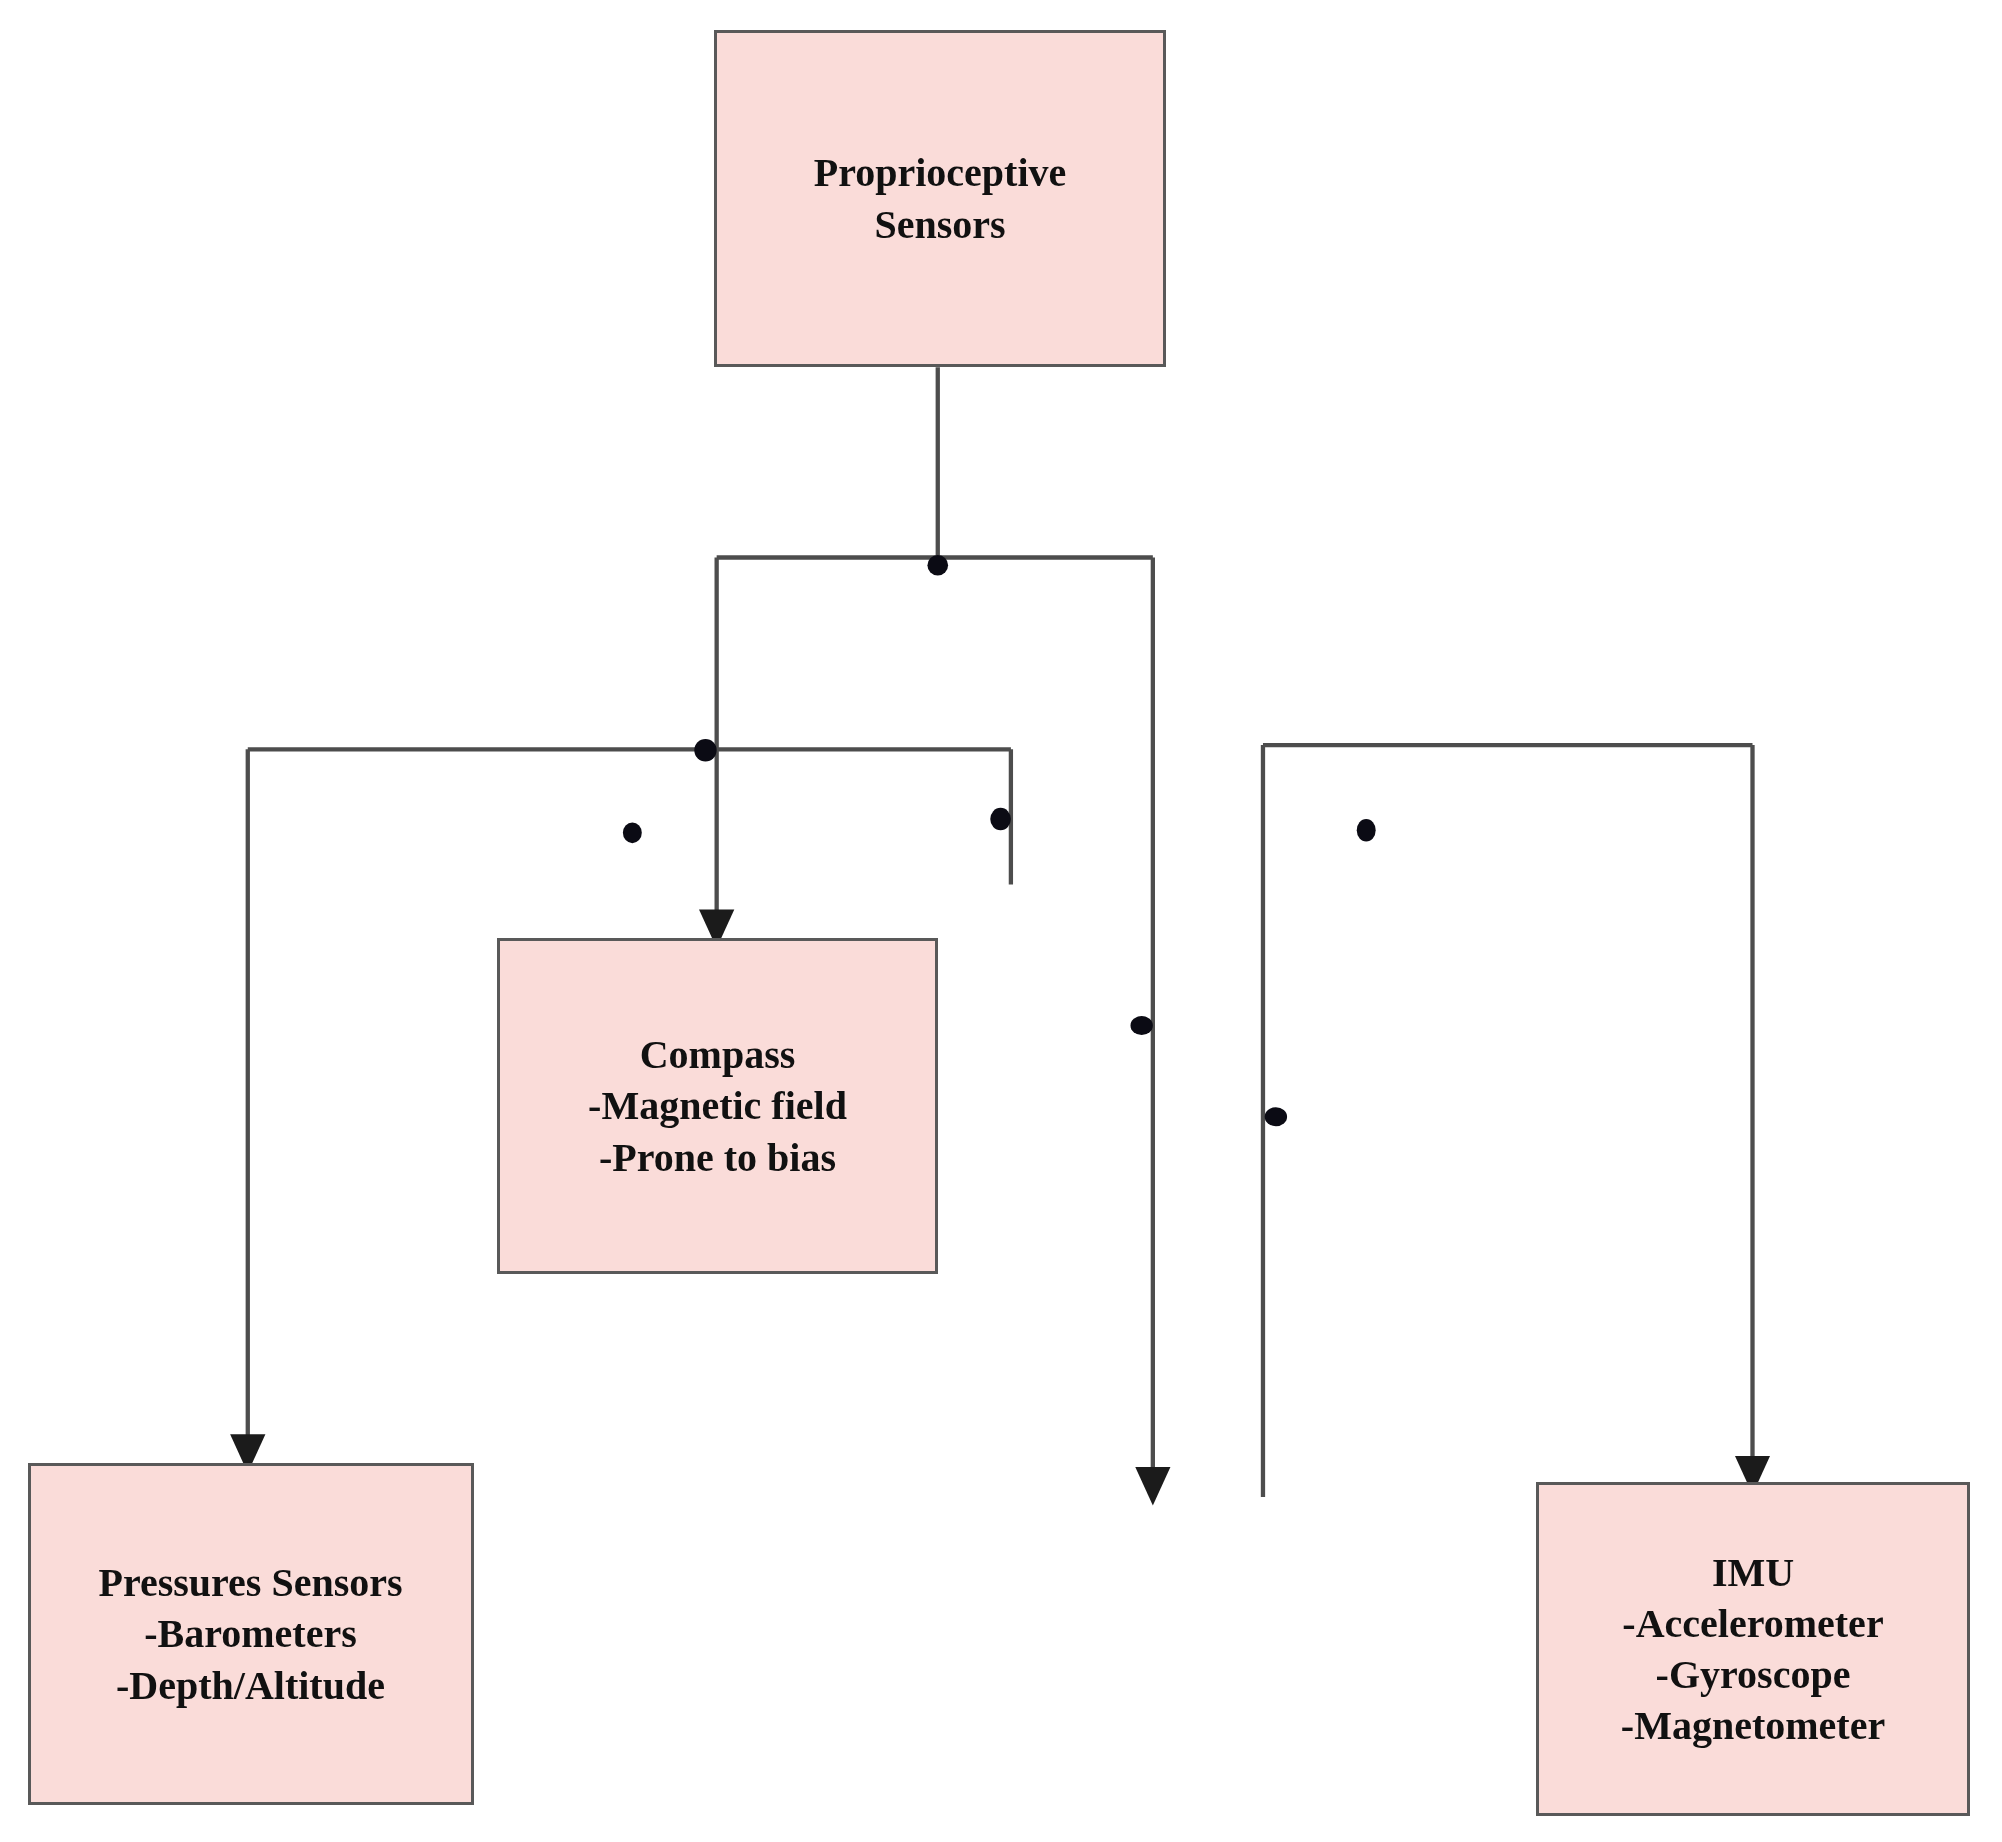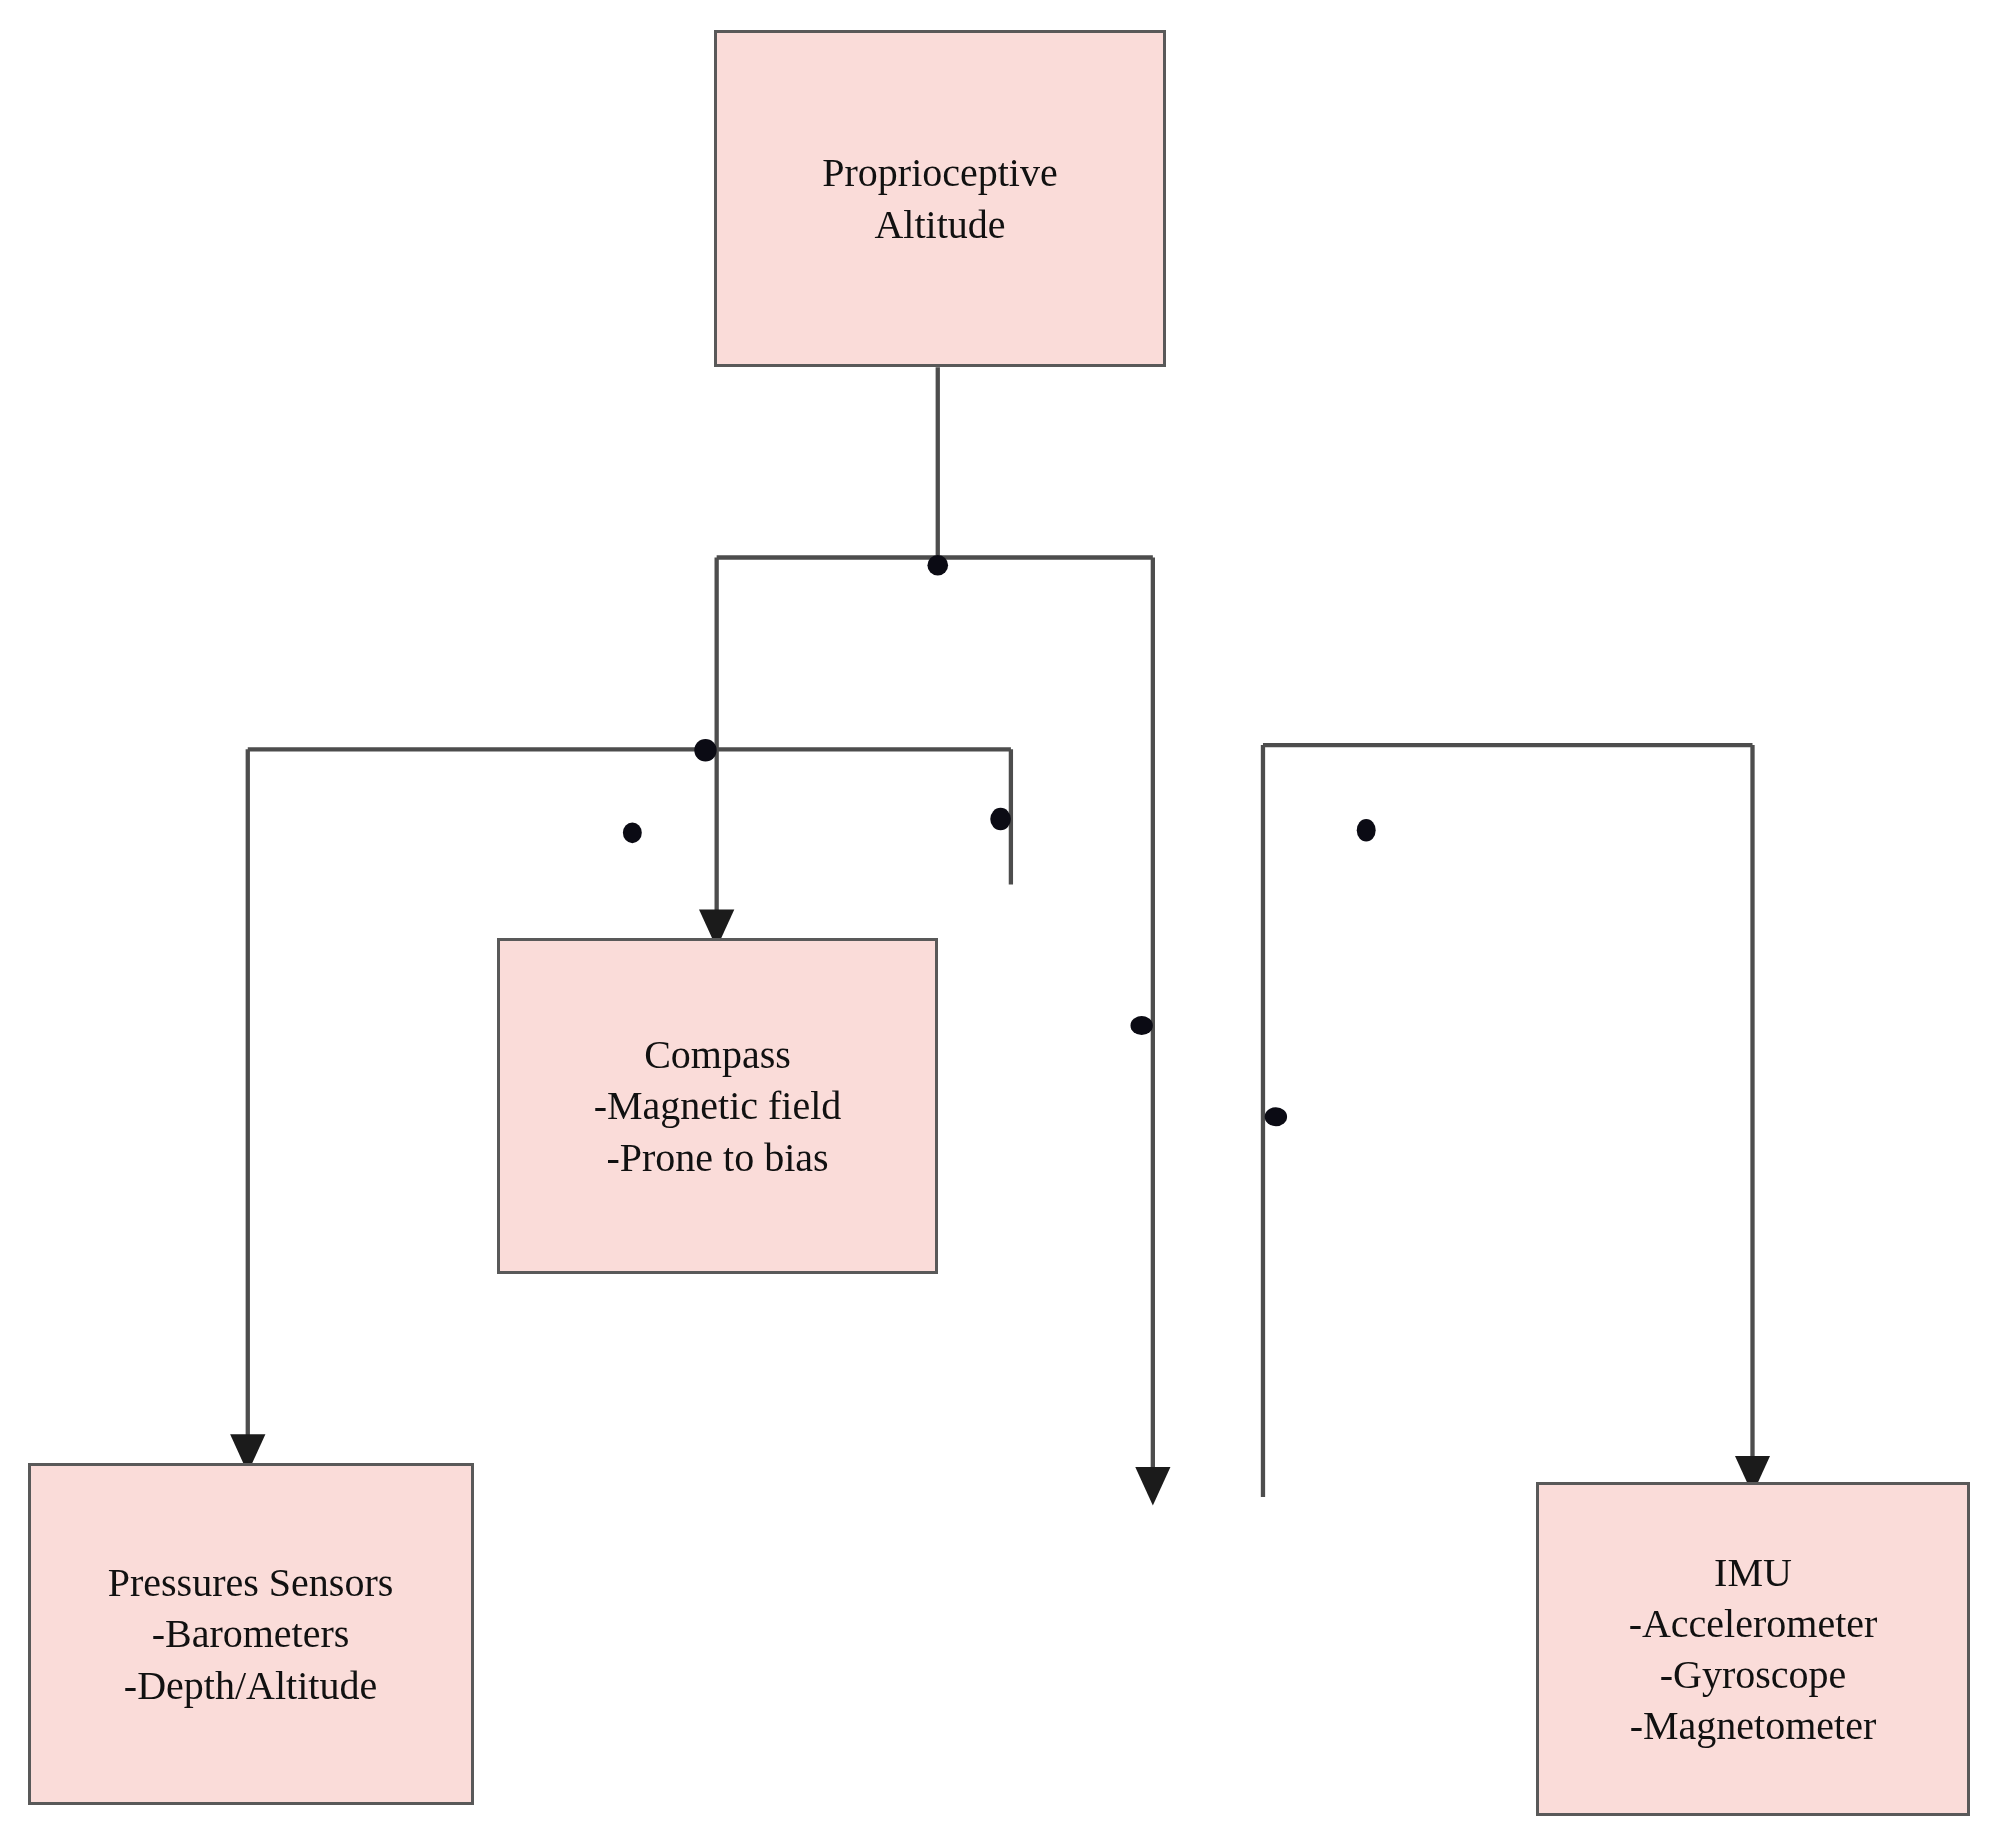--- a/index.html
+++ b/index.html
@@ -35,20 +35,21 @@
     justify-content: center;
     text-align: center;
     color: #111111;
     font-size: 40px;
     line-height: 1.28;
     z-index: 3;
   }
   .node .ln {
     display: block;
     white-space: nowrap;
+    font-weight: bold;
   }
   #node-proprioceptive { left: 714px;  top: 30px;   width: 452px; height: 337px; }
   #node-compass        { left: 497px;  top: 938px; width: 441px; height: 336px; }
   #node-pressure       { left: 27.5px;   top: 1463px; width: 446px; height: 342px; }
   #node-dvl            { left: 934px; top: 1495px; width: 441px; height: 331px; }
   #node-imu            { left: 1536px; top: 1482px; width: 434px; height: 334px; }
 </style>
 </head>
 <body>
 
@@ -92,21 +93,21 @@
       <ellipse cx="735" cy="968" rx="11" ry="12"></ellipse>
       <ellipse cx="1163" cy="952" rx="12" ry="13"></ellipse>
       <ellipse cx="1327" cy="1192" rx="13" ry="11"></ellipse>
       <ellipse cx="1483" cy="1298" rx="13" ry="11"></ellipse>
       <ellipse cx="1588" cy="965" rx="11" ry="13"></ellipse>
     </g>
   </svg>
 
   <div class="node" id="node-proprioceptive">
     <span class="ln">Proprioceptive</span>
-    <span class="ln">Altitude</span>
+    <span class="ln">Sensors</span>
   </div>
 
   <div class="node" id="node-pressure">
     <span class="ln">Pressures Sensors</span>
     <span class="ln">-Barometers</span>
     <span class="ln">-Depth/Altitude</span>
   </div>
 
   <div class="node" id="node-compass">
     <span class="ln">Compass</span>

